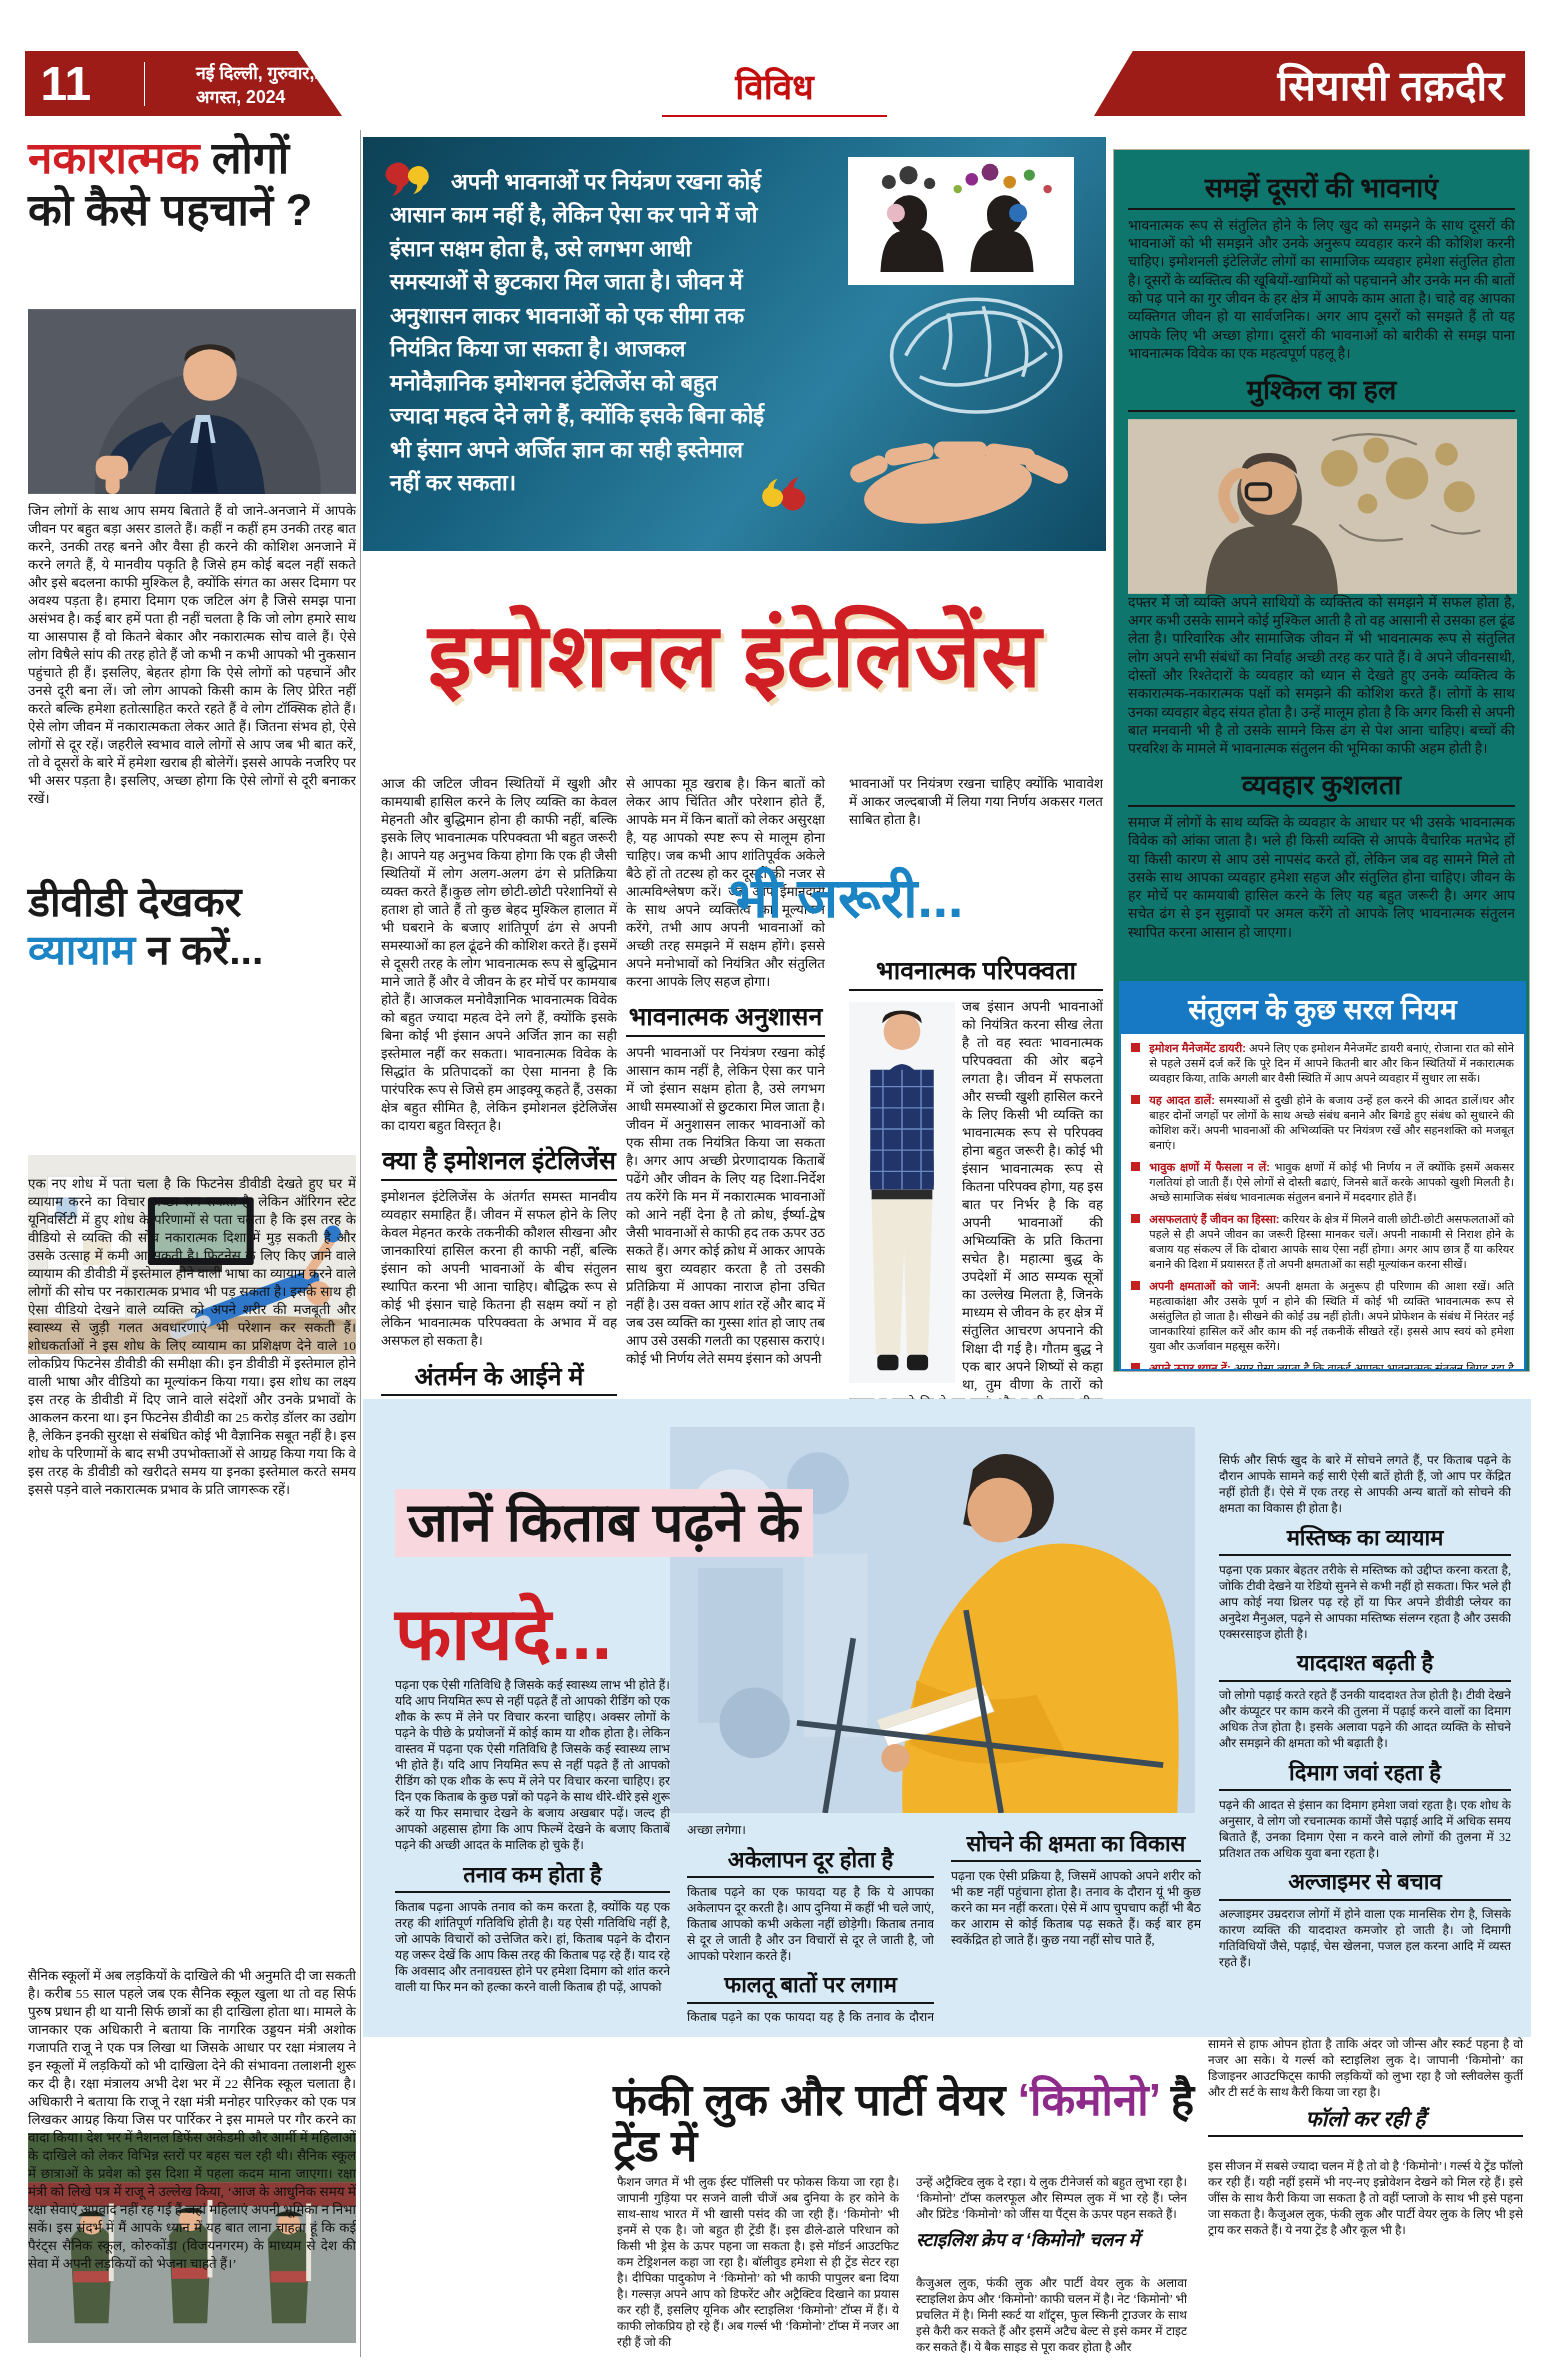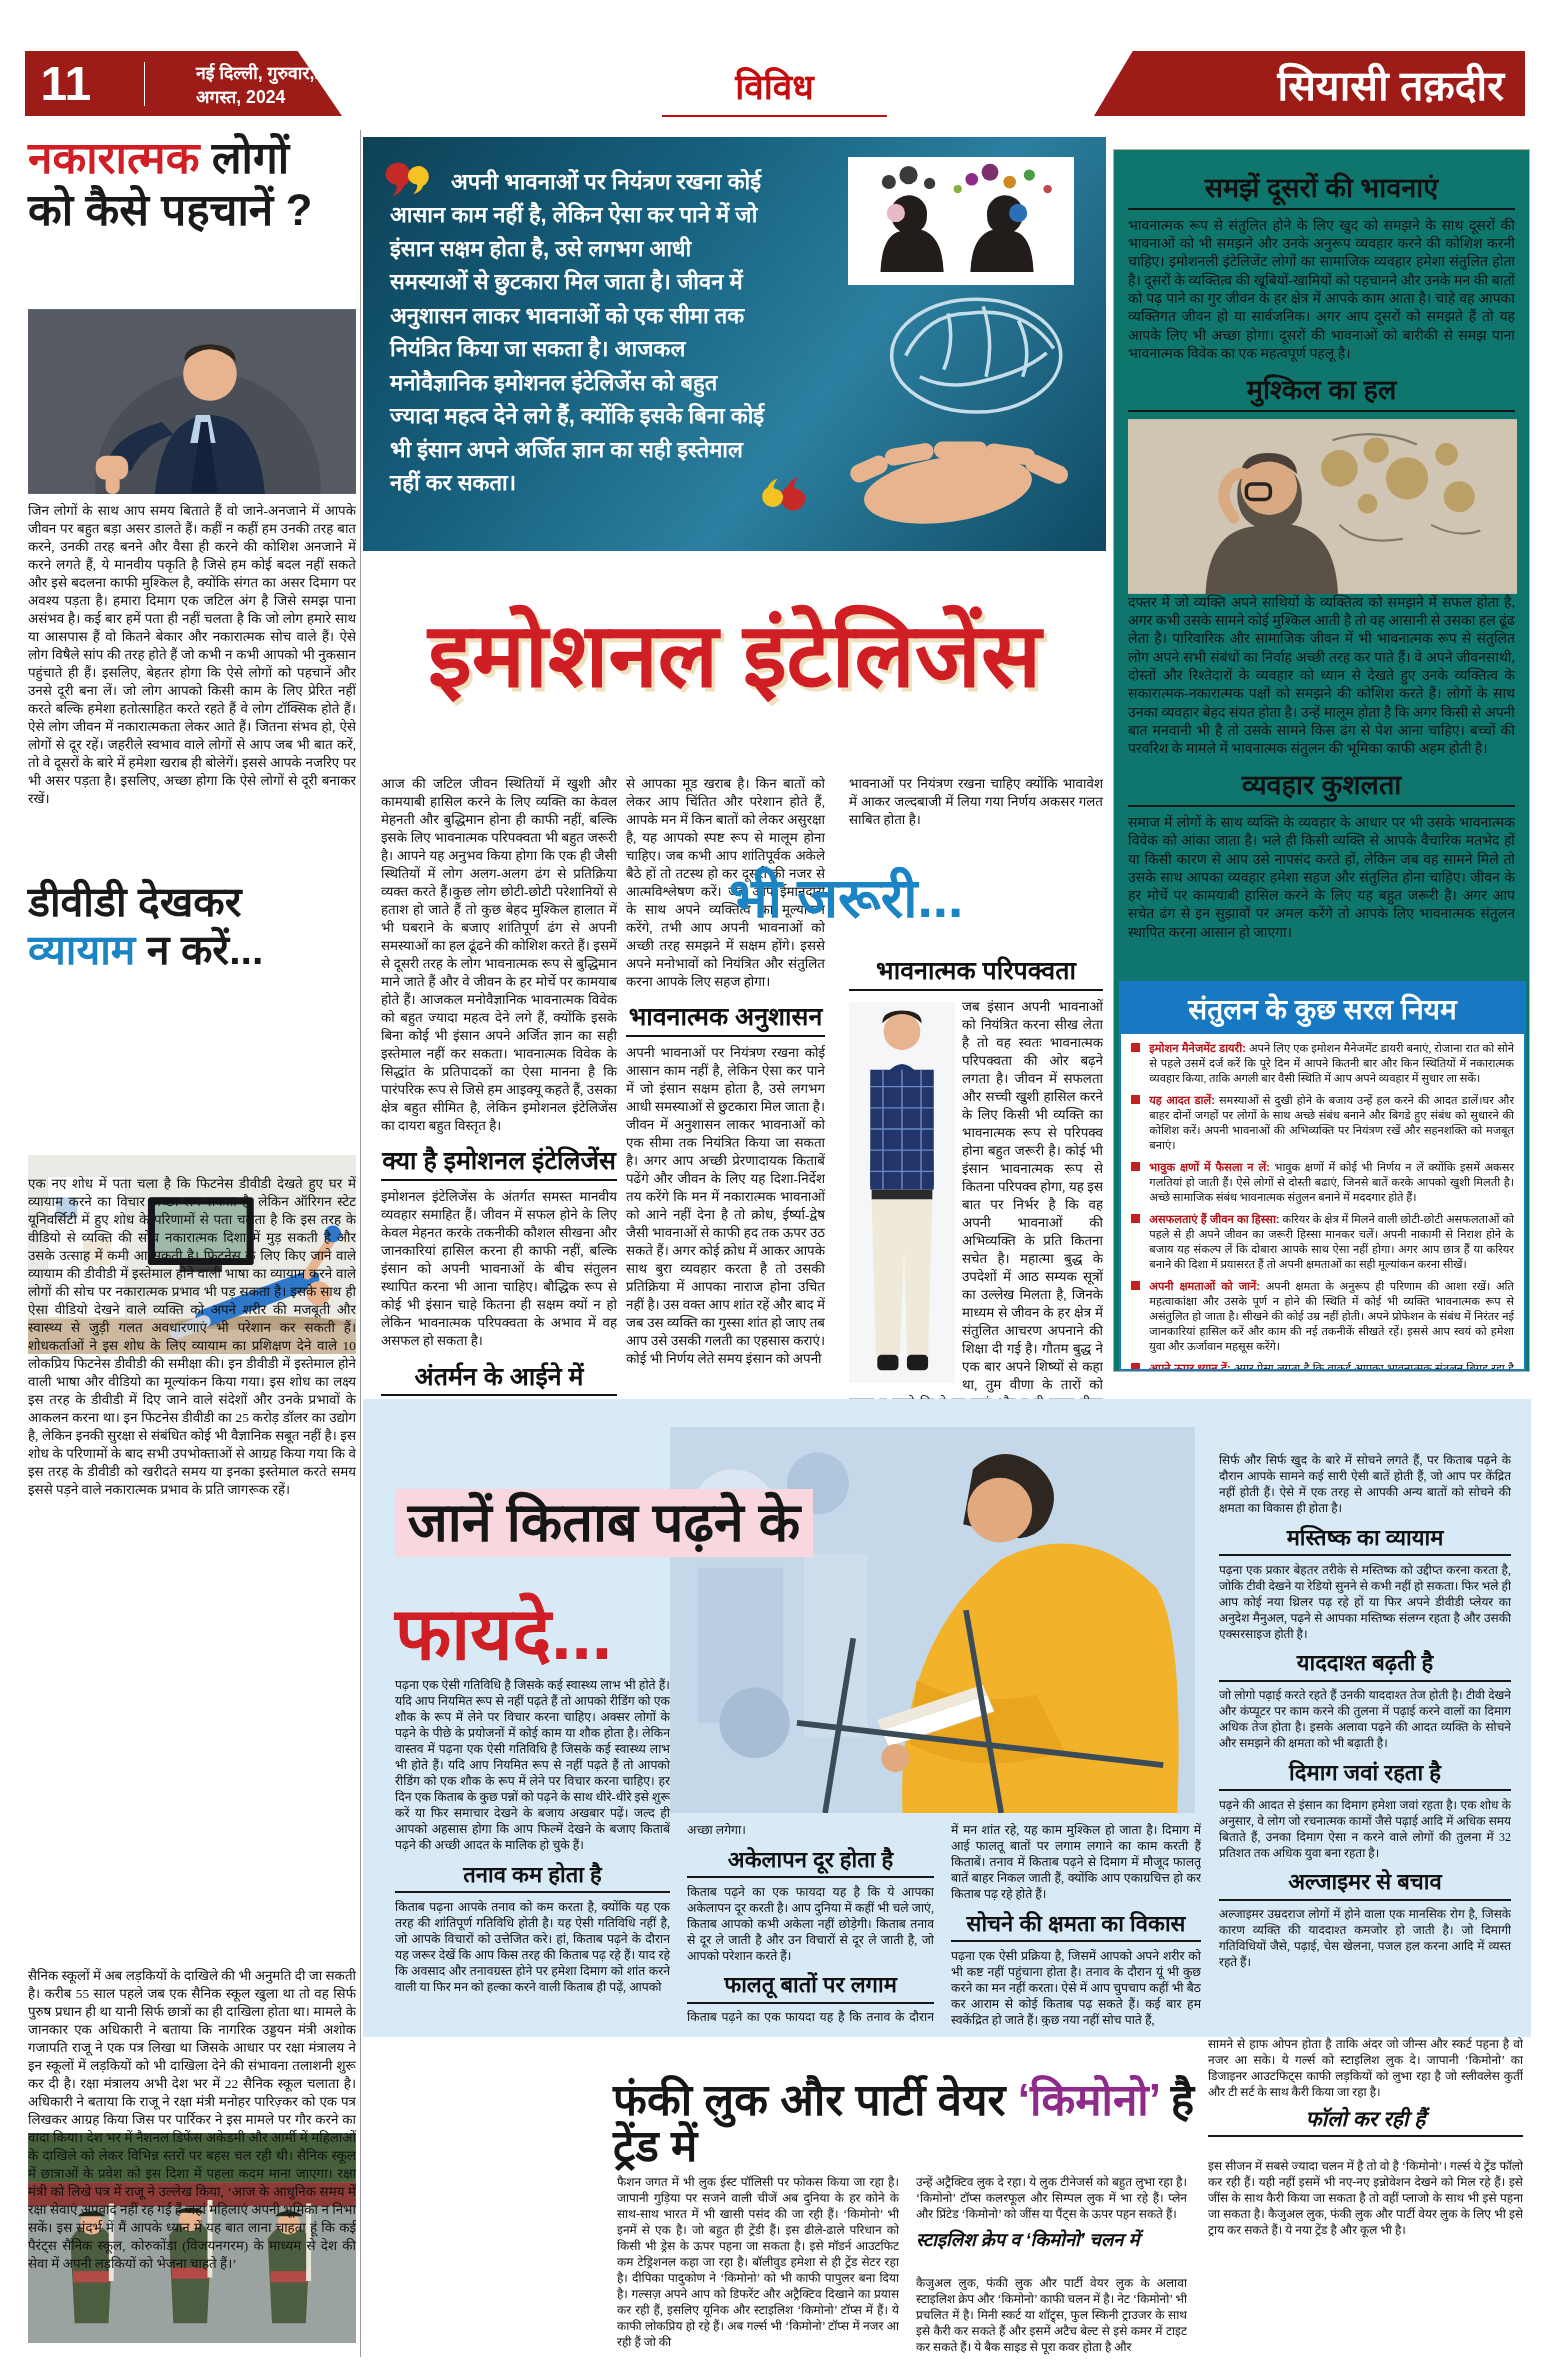--- a/index.html
+++ b/index.html
@@ -347,21 +347,20 @@
 
     <div class="bcol" style="left:324px;top:423px;width:247px;height:204px;">
       <div>अच्छा लगेगा।</div>
       <div class="subhead">अकेलापन दूर होता है</div>
       <div>किताब पढ़ने का एक फायदा यह है कि ये आपका अकेलापन दूर करती है। आप दुनिया में कहीं भी चले जाएं, किताब आपको कभी अकेला नहीं छोड़ेगी। किताब तनाव से दूर ले जाती है और उन विचारों से दूर ले जाती है, जो आपको परेशान करते हैं।</div>
       <div class="subhead">फालतू बातों पर लगाम</div>
       <div>किताब पढ़ने का एक फायदा यह है कि तनाव के दौरान तरह-तरह की फालतू बातें दिमाग में आती हैं। ऐसे</div>
     </div>
 
     <div class="bcol" style="left:588px;top:423px;width:250px;height:204px;">
-      <div>में मन शांत रहे, यह काम मुश्किल हो जाता है। दिमाग में आई फालतू बातों पर लगाम लगाने का काम करती हैं किताबें। तनाव में किताब पढ़ने से दिमाग में मौजूद फालतू बातें बाहर निकल जाती हैं, क्योंकि आप एकाग्रचित्त हो कर किताब पढ़ रहे होते हैं।</div>
       <div class="subhead">सोचने की क्षमता का विकास</div>
       <div>पढ़ना एक ऐसी प्रक्रिया है, जिसमें आपको अपने शरीर को भी कष्ट नहीं पहुंचाना होता है। तनाव के दौरान यूं भी कुछ करने का मन नहीं करता। ऐसे में आप चुपचाप कहीं भी बैठ कर आराम से कोई किताब पढ़ सकते हैं। कई बार हम स्वकेंद्रित हो जाते हैं। कुछ नया नहीं सोच पाते हैं,</div>
     </div>
 
     <div class="bcol" style="left:856px;top:53px;width:292px;height:574px;font-size:12px;line-height:16px;">
       <div>सिर्फ और सिर्फ खुद के बारे में सोचने लगते हैं, पर किताब पढ़ने के दौरान आपके सामने कई सारी ऐसी बातें होती हैं, जो आप पर केंद्रित नहीं होती हैं। ऐसे में एक तरह से आपकी अन्य बातों को सोचने की क्षमता का विकास ही होता है।</div>
       <div class="subhead">मस्तिष्क का व्यायाम</div>
       <div>पढ़ना एक प्रकार बेहतर तरीके से मस्तिष्क को उद्दीप्त करना करता है, जोकि टीवी देखने या रेडियो सुनने से कभी नहीं हो सकता। फिर भले ही आप कोई नया थ्रिलर पढ़ रहे हों या फिर अपने डीवीडी प्लेयर का अनुदेश मैनुअल, पढ़ने से आपका मस्तिष्क संलग्न रहता है और उसकी एक्सरसाइज होती है।</div>
       <div class="subhead">याददाश्त बढ़ती है</div>
       <div>जो लोगो पढ़ाई करते रहते हैं उनकी याददाश्त तेज होती है। टीवी देखने और कंप्यूटर पर काम करने की तुलना में पढ़ाई करने वालों का दिमाग अधिक तेज होता है। इसके अलावा पढ़ने की आदत व्यक्ति के सोचने और समझने की क्षमता को भी बढ़ाती है।</div>

